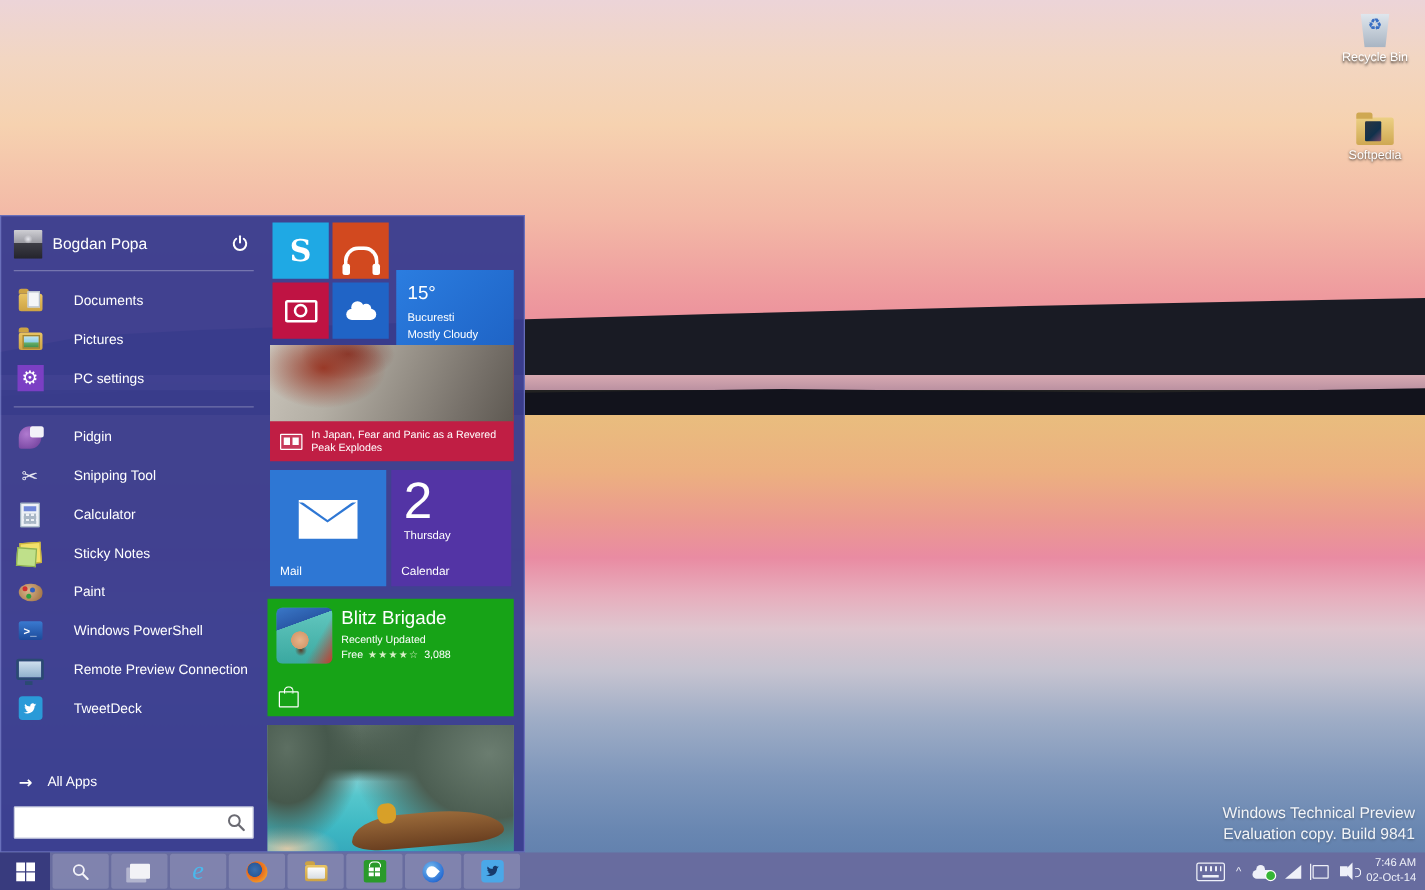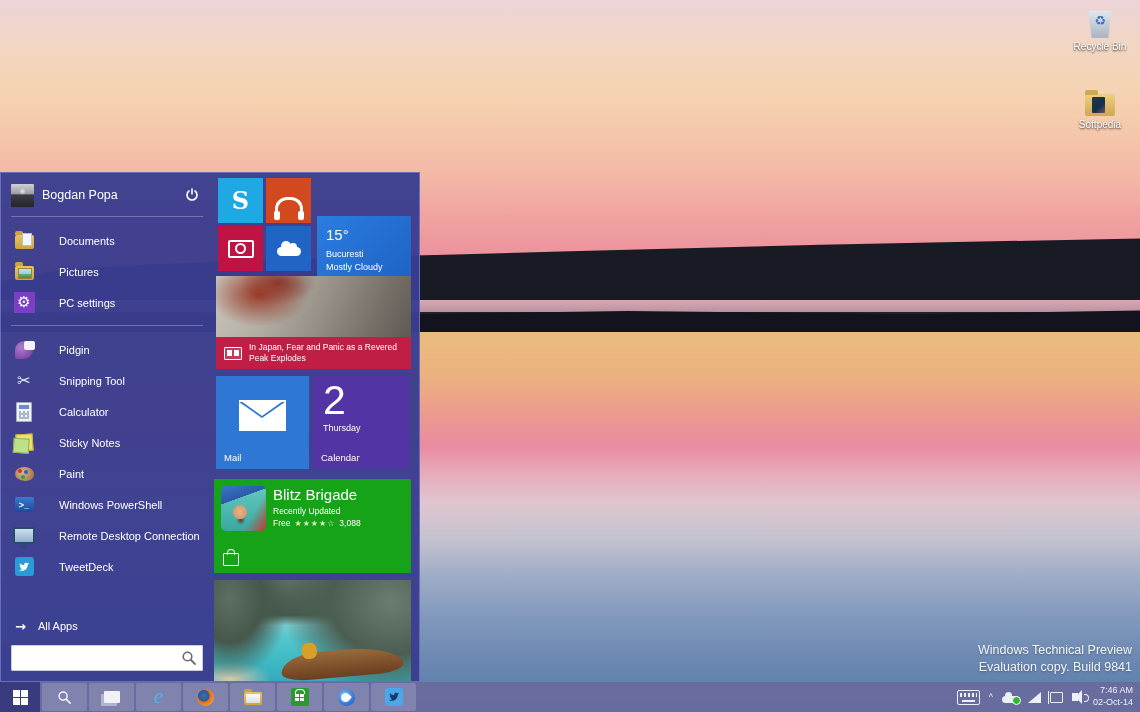--- a/index.html
+++ b/index.html
@@ -290,21 +290,21 @@
       <div class="sm-item">
         <span class="mi">
             <span class="psh">&gt;_</span>
           </span>
         <span class="lbl">Windows PowerShell</span>
       </div>
       <div class="sm-item">
         <span class="mi">
             <span class="rdp"></span>
           </span>
-        <span class="lbl">Remote Desktop Connection</span>
+        <span class="lbl">Remote Preview Connection</span>
       </div>
       <div class="sm-item">
         <span class="mi">
             <span class="tdk">
           <svg width="12" height="12" viewBox="0 0 16 16">
                 <path fill="#fff" d="M15 3.5c-.5.2-1 .37-1.55.44.56-.34.98-.86 1.18-1.5-.52.31-1.1.54-1.72.66A2.72 2.72 0 0 0 8.2 5.08c0 .21.02.42.07.62A7.7 7.7 0 0 1 2.7 2.87a2.7 2.7 0 0 0 .84 3.62c-.44-.01-.86-.13-1.22-.33v.03c0 1.31.93 2.4 2.17 2.66-.23.06-.47.1-.72.1-.17 0-.35-.02-.51-.05a2.72 2.72 0 0 0 2.53 1.89A5.45 5.45 0 0 1 1 11.9a7.68 7.68 0 0 0 4.17 1.22c5 0 7.74-4.15 7.74-7.74v-.35c.53-.38 1-.86 1.36-1.4z"></path>
               </svg>
         </span>
           </span>
         <span class="lbl">TweetDeck</span>

